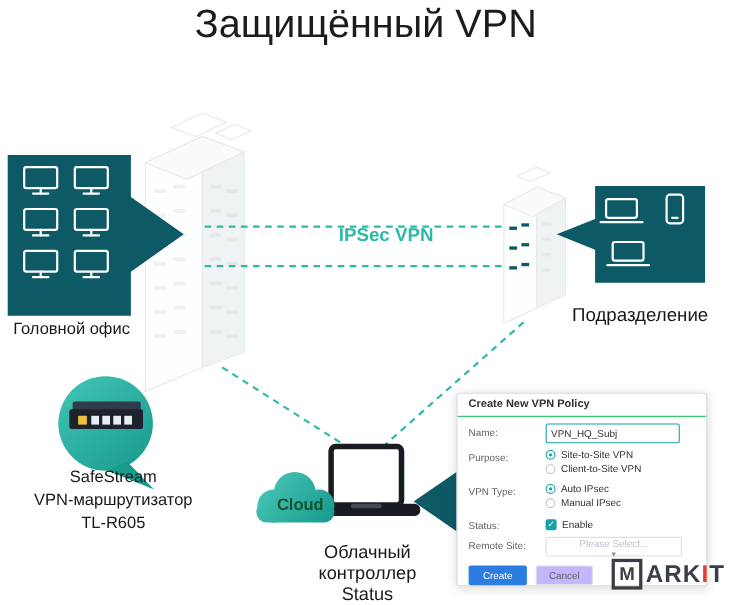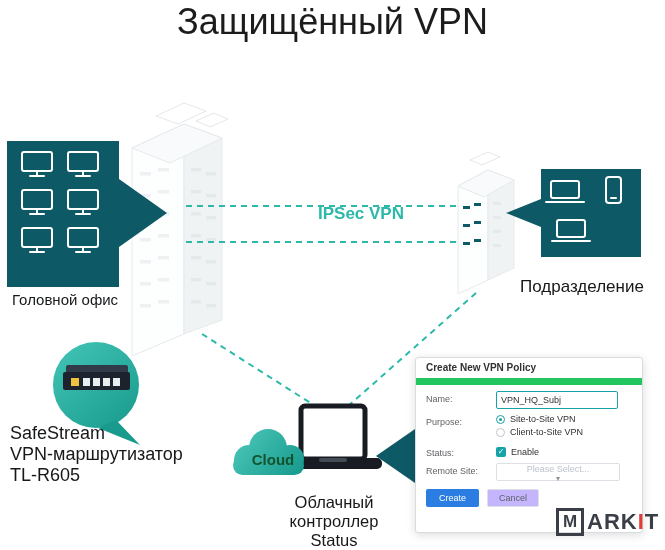--- a/index.html
+++ b/index.html
@@ -8,38 +8,38 @@
     overflow:hidden; font-family:"Liberation Sans", sans-serif; color:#16181a;
   }
   .page-title {
     position:absolute; top:0; left:0; width:100%; text-align:center;
     font-size:36px; line-height:44px; color:#1c1c1c;
   }
   svg.diagram { position:absolute; left:0; top:0; }
 
   .lbl-head   { position:absolute; left:12px;  top:289px; width:112px; font-size:15px; line-height:22px; }
   .lbl-branch { position:absolute; left:520px; top:277px; width:145px; font-size:17px; }
-  .lbl-ipsec  { position:absolute; left:298px; top:204px; width:106px; text-align:right;
+  .lbl-ipsec  { position:absolute; left:298px; top:204px; width:106px; text-align:center;
                 font-size:17px; font-weight:bold; color:#2cb9aa; }
-  .lbl-router { position:absolute; left:10px;  top:423px; width:186px; text-align:left;
-                font-size:18px; line-height:21px; }
+  .lbl-router { position:absolute; left:10px;  top:423px; width:186px; text-align:center;
+                font-size:15px; line-height:21px; }
   .lbl-controller { position:absolute; left:266px; top:493px; width:136px; text-align:center;
                 font-size:16.5px; line-height:19px; }
   .lbl-cloud  { position:absolute; left:243px; top:451px; width:60px; text-align:center;
                 font-size:15px; font-weight:bold; color:#14532d; }
 
   
   .dialog {
     position:absolute; left:415px; top:357px; width:228px; height:176px;
     background:#ffffff; border:1px solid #d8dce0; border-radius:3px;
     box-shadow:0 2px 10px rgba(0,0,0,.14); font-size:9px; color:#606266; box-sizing:border-box;
   }
   .dialog-header {
     height:20px; line-height:20px; padding:0 10px; font-weight:bold;
-    color:#303133; border-bottom:7px solid #22c55e; font-size:10px;
+    color:#303133; border-bottom:1px solid #22c55e; font-size:10px;
   }
   .dialog-body { padding:6px 10px 0 10px; }
   .drow { display:flex; margin-bottom:5px; align-items:flex-start; }
   .dlabel { width:70px; flex:0 0 70px; padding-top:3px; }
   .dcontrol { flex:1; }
   .text-input {
     width:112px; height:14px; border:1px solid #17a2a8; border-radius:2px;
     font-size:9px; padding:1px 4px; color:#303133; font-family:inherit; outline:none; box-sizing:content-box;
   }
   .radio-line { display:flex; align-items:flex-end; margin-bottom:3px; color:#303133; }
@@ -276,20 +276,33 @@
             <span class="radio checked"></span>
             <span>Site-to-Site VPN</span>
           </div>
           <div class="radio-line">
             <span class="radio"></span>
             <span>Client-to-Site VPN</span>
           </div>
         </div>
       </div>
 
+      <div class="drow">
+        <div class="dlabel">VPN Type:</div>
+        <div class="dcontrol">
+          <div class="radio-line">
+            <span class="radio checked"></span>
+            <span>Auto IPsec</span>
+          </div>
+          <div class="radio-line">
+            <span class="radio"></span>
+            <span>Manual IPsec</span>
+          </div>
+        </div>
+      </div>
 
       <div class="drow">
         <div class="dlabel">Status:</div>
         <div class="dcontrol">
           <div class="check-line">
             <span class="checkbox"></span>
             <span>Enable</span>
           </div>
         </div>
       </div>

